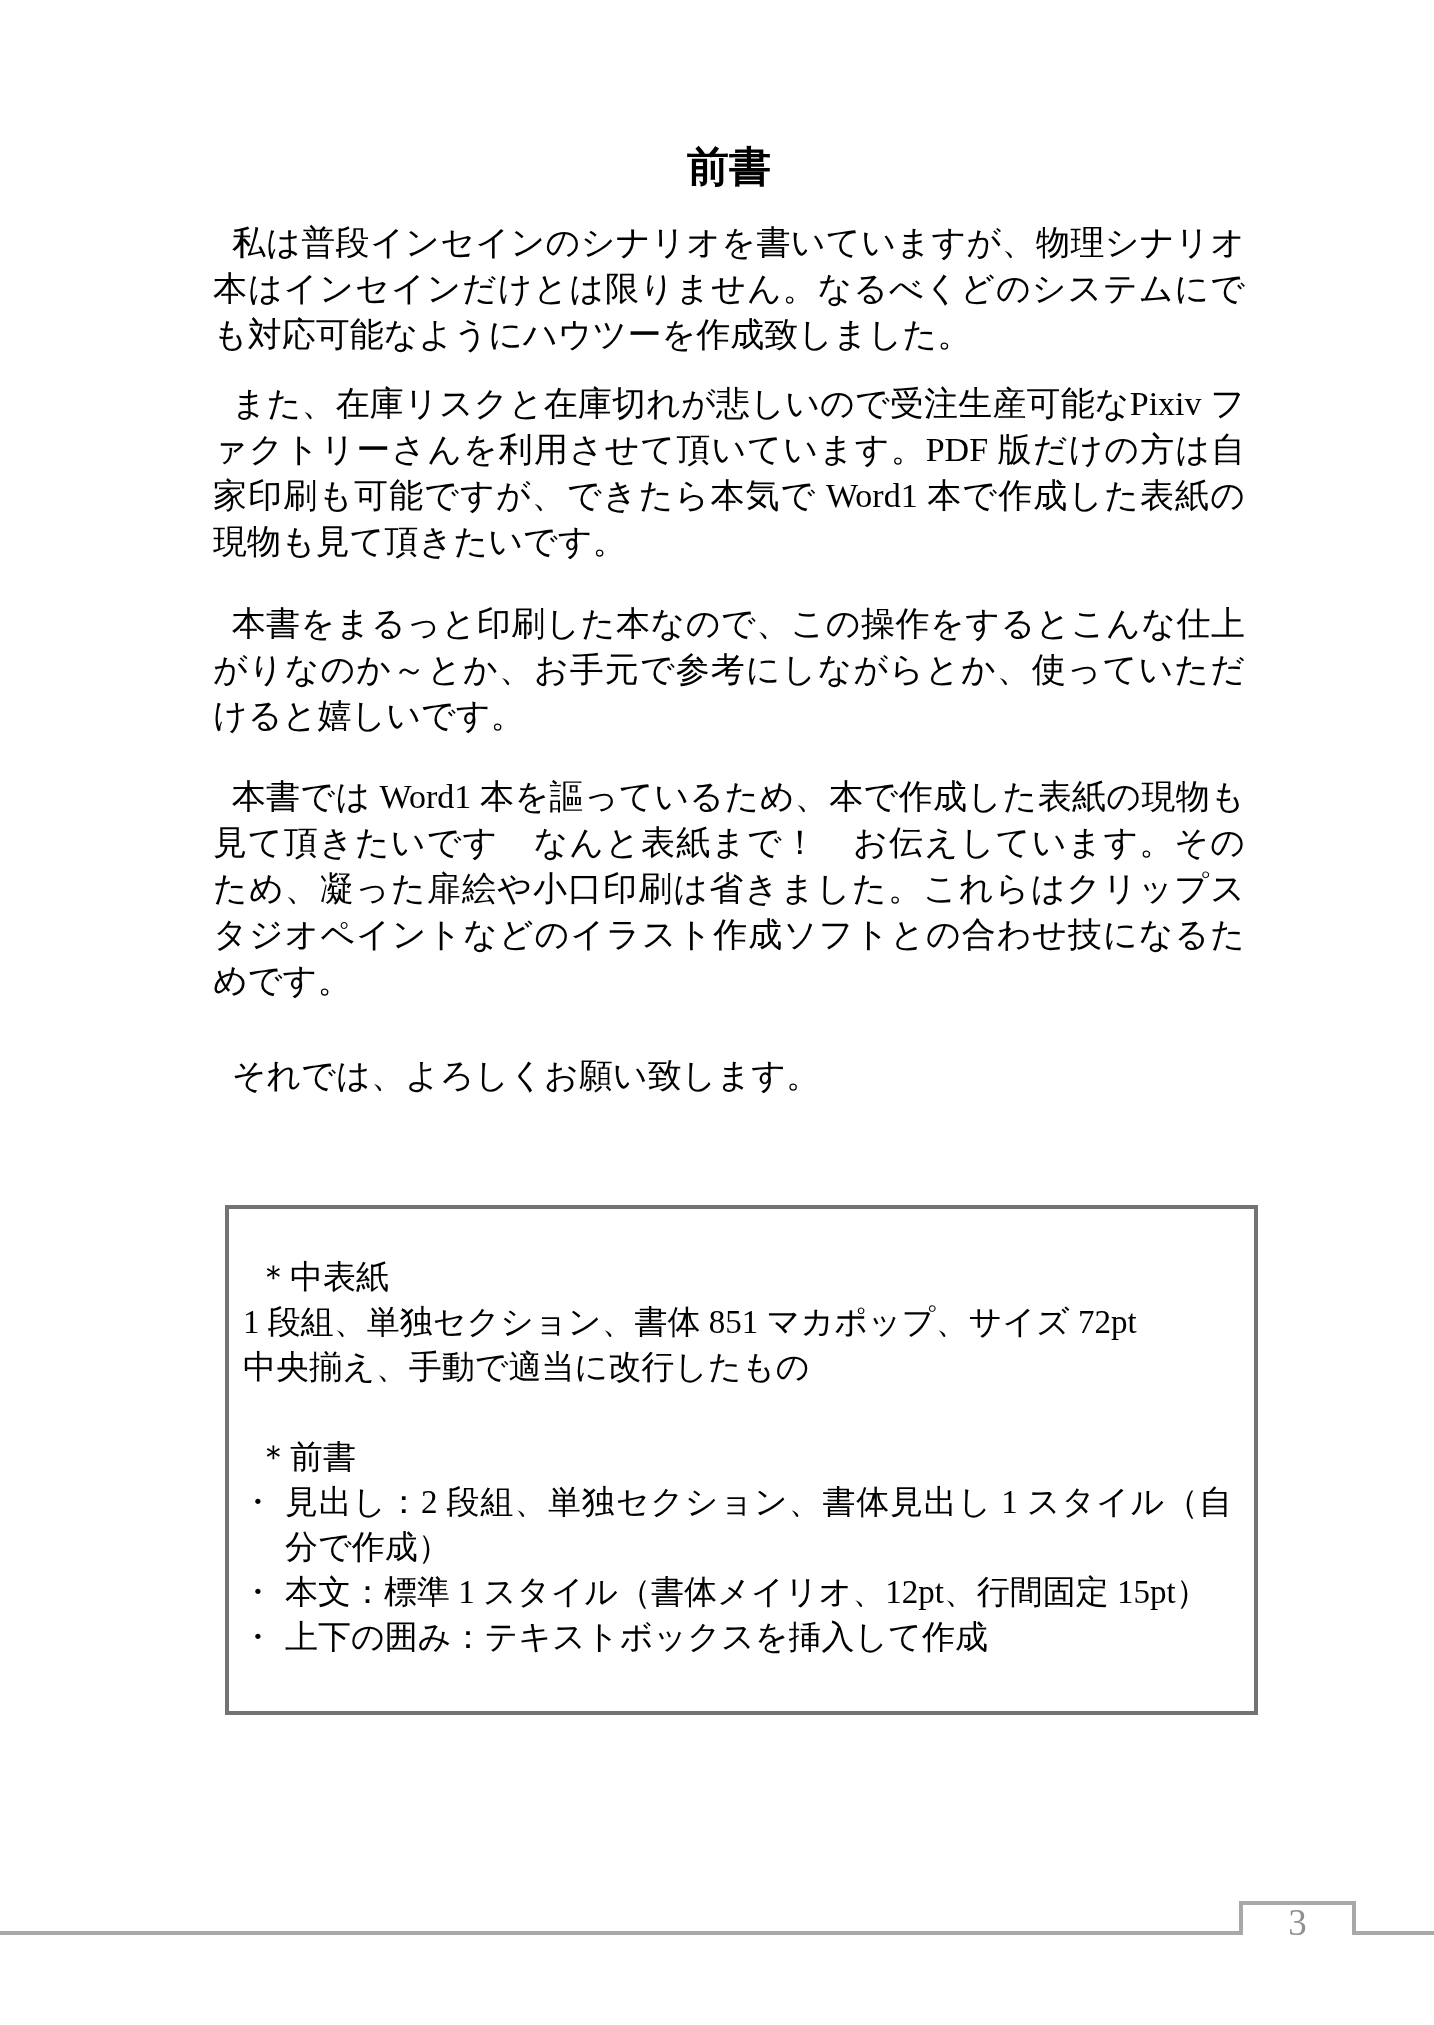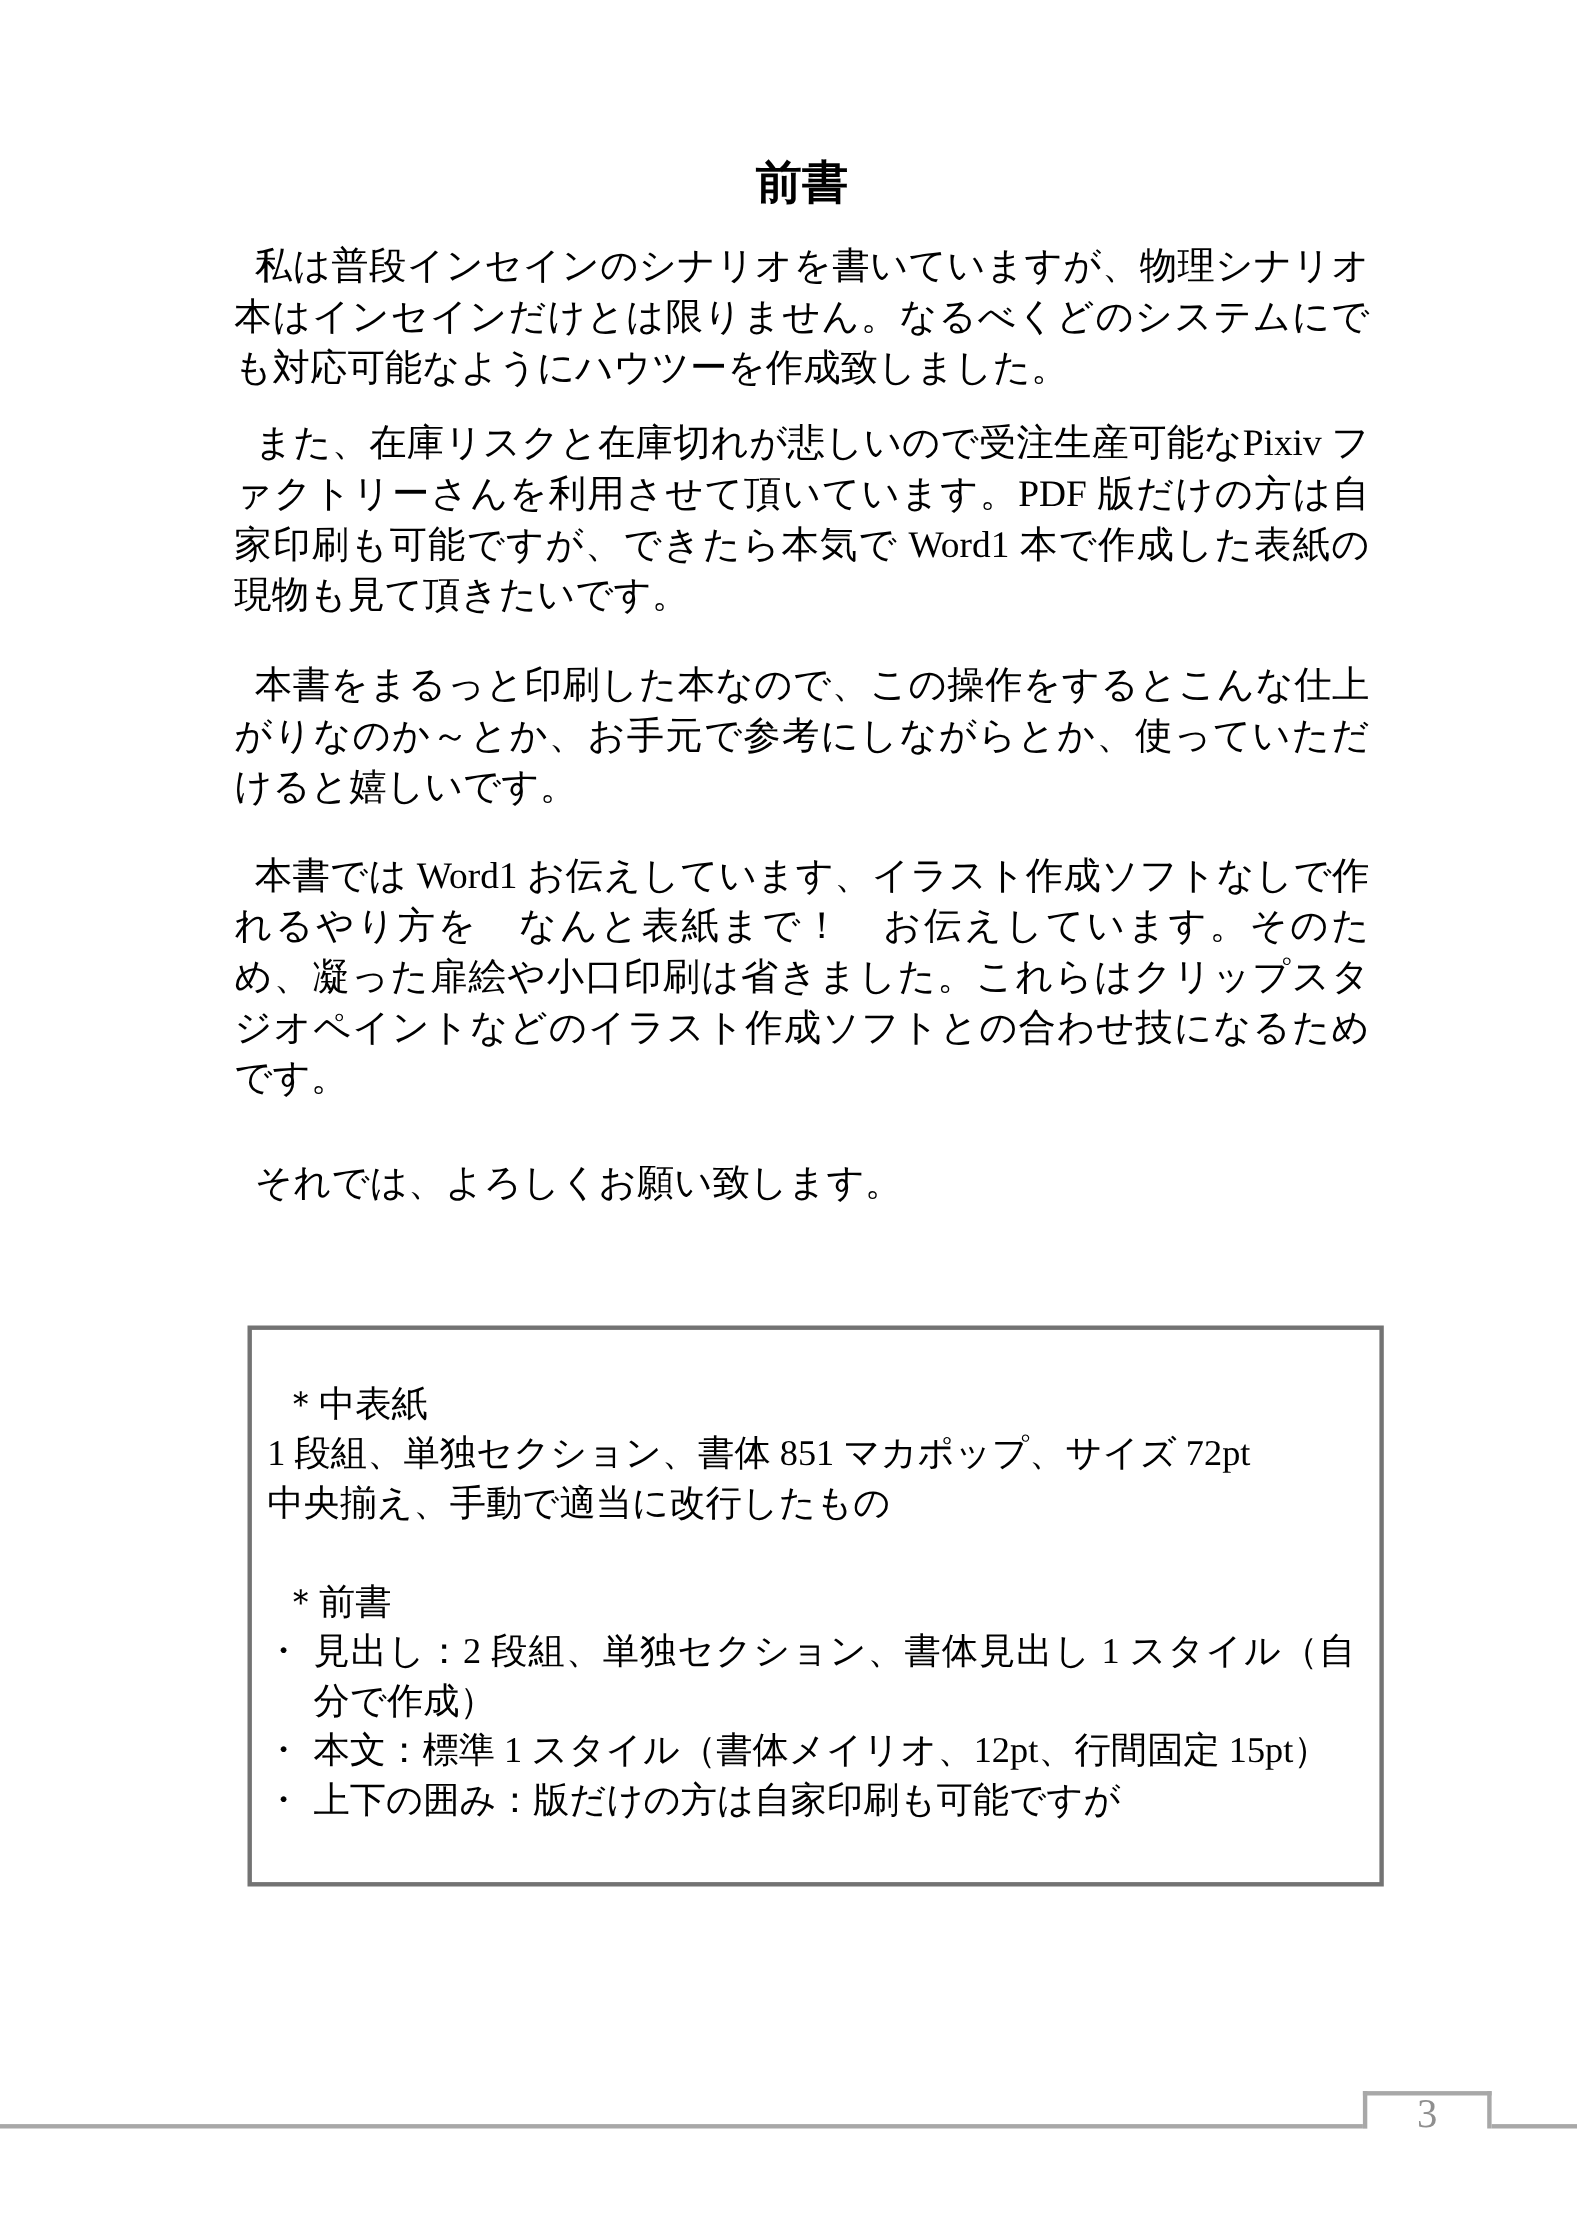--- a/index.html
+++ b/index.html
@@ -74,39 +74,39 @@
   }
 </style>
 </head>
 <body>
 
 <h1 class="page-title">前書</h1>
 
 <p class="para" id="p1">私は普段インセインのシナリオを書いていますが、物理シナリオ本はインセインだけとは限りません。なるべくどのシステムにでも対応可能なようにハウツーを作成致しました。</p>
 <p class="para" id="p2">また、在庫リスクと在庫切れが悲しいので受注生産可能なPixiv ファクトリーさんを利用させて頂いています。PDF 版だけの方は自家印刷も可能ですが、できたら本気で Word1 本で作成した表紙の現物も見て頂きたいです。</p>
 <p class="para" id="p3">本書をまるっと印刷した本なので、この操作をするとこんな仕上がりなのか～とか、お手元で参考にしながらとか、使っていただけると嬉しいです。</p>
-<p class="para" id="p4">本書では Word1 お伝えしています、イラスト作成ソフトなしで作れるやり方を　なんと表紙まで！　お伝えしています。そのため、凝った扉絵や小口印刷は省きました。これらはクリップスタジオペイントなどのイラスト作成ソフトとの合わせ技になるためです。</p>
+<p class="para" id="p4">本書では Word1 本を謳っているため、本で作成した表紙の現物も見て頂きたいです　なんと表紙まで！　お伝えしています。そのため、凝った扉絵や小口印刷は省きました。これらはクリップスタジオペイントなどのイラスト作成ソフトとの合わせ技になるためです。</p>
 <p class="para" id="p5">それでは、よろしくお願い致します。</p>
 
 <div class="note-box">
   <div class="nb-heading">＊中表紙</div>
   <div class="nb-line">1 段組、単独セクション、書体 851 マカポップ、サイズ 72pt</div>
   <div class="nb-line">中央揃え、手動で適当に改行したもの</div>
   <div class="nb-gap"></div>
   <div class="nb-heading">＊前書</div>
   <div class="bullet-row">
     <span class="bullet-marker">・</span>
     <span class="bullet-text">見出し：2 段組、単独セクション、書体見出し 1 スタイル（自分で作成）</span>
   </div>
   <div class="bullet-row">
     <span class="bullet-marker">・</span>
     <span class="bullet-text">本文：標準 1 スタイル（書体メイリオ、12pt、行間固定 15pt）</span>
   </div>
   <div class="bullet-row">
     <span class="bullet-marker">・</span>
-    <span class="bullet-text">上下の囲み：版だけの方は自家印刷も可能ですが</span>
+    <span class="bullet-text">上下の囲み：テキストボックスを挿入して作成</span>
   </div>
 </div>
 
 <div class="footer-line" id="footer-line-left"></div>
 <div class="page-number-tab"></div>
 <div class="footer-line" id="footer-line-right"></div>
 <div class="page-number">3</div>
 
 </body></html>

